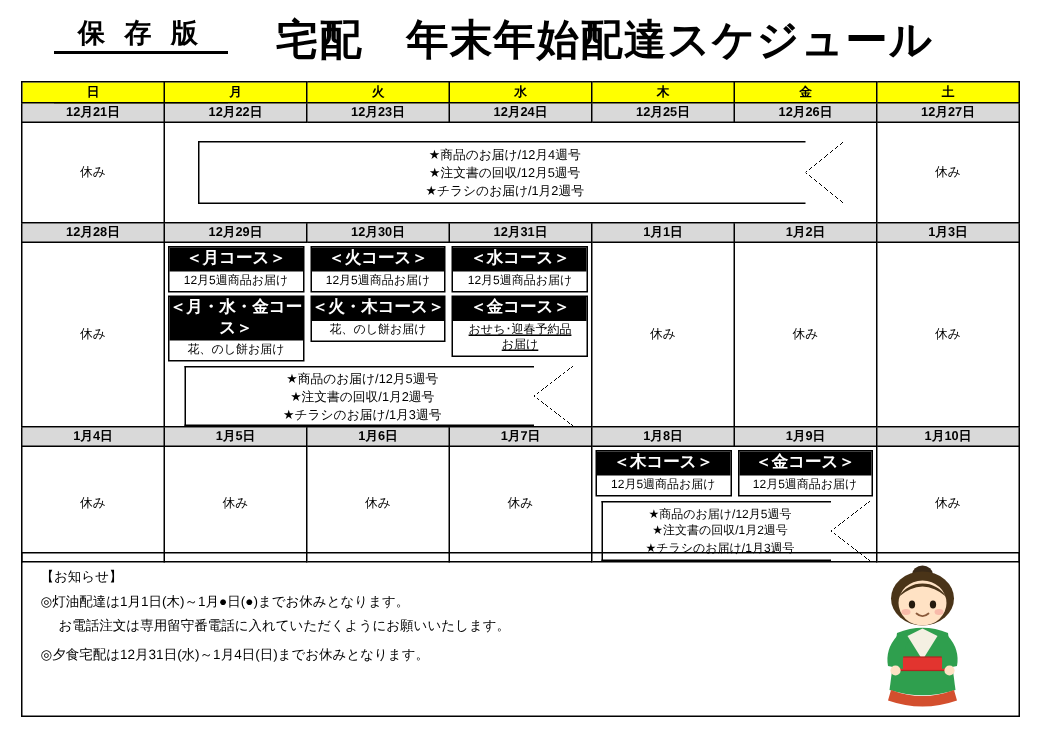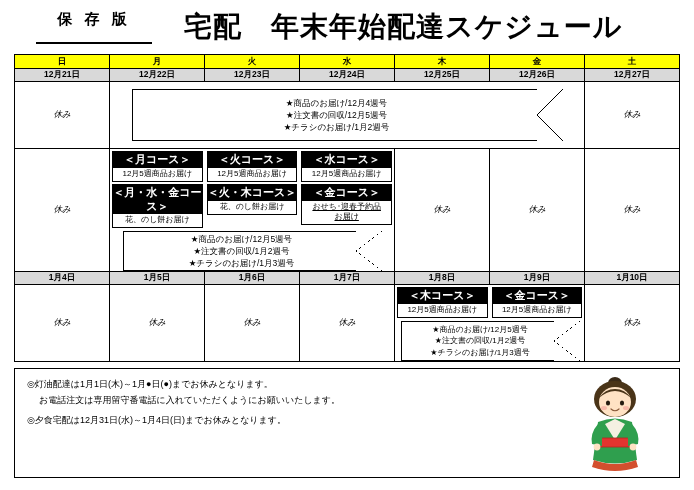--- a/index.html
+++ b/index.html
@@ -12,22 +12,22 @@
   }
   .page{position:relative;width:694px;height:490px;overflow:hidden;}
 
   
   .header{position:absolute;left:14px;top:8px;width:666px;height:42px;}
   .badge{
     position:absolute;left:22px;top:2px;width:116px;
     text-align:center;
   }
   .badge .b1{
-    font-size:15px;font-weight:bold;letter-spacing:4px;
-    border-bottom:2px solid #000;padding-bottom:13px;
+    font-size:18px;font-weight:bold;letter-spacing:4px;
+    border-bottom:2px solid #000;padding-bottom:0;
     display:block;
   }
   .badge .b2{
     display:block;margin-top:20px;background:#000;color:#fff;
     font-size:8px;letter-spacing:1px;padding:2px 0 2px 0;
   }
   .maintitle{
     position:absolute;left:170px;top:0px;
     font-size:28px;font-weight:bold;letter-spacing:1px;
     white-space:nowrap;
@@ -58,21 +58,21 @@
     height:12px;
     font-size:8.5px;
     font-weight:bold;
   }
   .bodyrow td{
     height:66px;
     font-size:8.5px;
   }
   .bodyrow2 td{height:104px;}
   .bodyrow3 td{height:74px;}
-  .yasumi{font-size:9px;font-style:italic;}
+  .yasumi{font-size:9px;}
 
   
   .arrowbox{
     position:relative;
     width:100%;height:100%;
     display:flex;align-items:center;justify-content:center;
   }
   .arrow{
     position:relative;
     box-sizing:border-box;
@@ -152,28 +152,37 @@
       <td>12月23日</td>
       <td>12月24日</td>
       <td>12月25日</td>
       <td>12月26日</td>
       <td>12月27日</td>
     </tr>
     <tr class="bodyrow">
       <td class="yasumi">休み</td>
       <td colspan="5">
         <div class="arrowbox">
-          <div class="arrow" style="width:430px;height:52px;white-space:pre-line;padding-right:22px;">★商品のお届け/12月4週号
+          <div class="arrow" style="width:430px;height:42px;white-space:pre-line;padding-right:22px;">★商品のお届け/12月4週号
 ★注文書の回収/12月5週号
 ★チラシのお届け/1月2週号</div>
         </div>
       </td>
       <td class="yasumi">休み</td>
     </tr>
 
+    <tr class="daterow">
+      <td>12月28日</td>
+      <td>12月29日</td>
+      <td>12月30日</td>
+      <td>12月31日</td>
+      <td>1月1日</td>
+      <td>1月2日</td>
+      <td>1月3日</td>
+    </tr>
     <tr class="bodyrow bodyrow2">
       <td class="yasumi">休み</td>
       <td colspan="3" style="vertical-align:top;padding:0;">
         <div style="display:flex;flex-direction:row;">
           <div style="flex:1 1 0;">
             <div class="coursebox">
               <div class="hd">＜月コース＞</div>
               <div class="bd">12月5週商品お届け</div>
             </div>
             <div class="coursebox">
@@ -249,20 +258,21 @@
 ★チラシのお届け/1月3週号</div>
         </div>
       </td>
       <td class="yasumi">休み</td>
     </tr>
   </tbody>
     </table>
 
   <div class="notice">
     <div class="inner">
+      <div class="ttl">【お知らせ】</div>
       <div>◎灯油配達は1月1日(木)～1月●日(●)までお休みとなります。</div>
       <div class="indent">お電話注文は専用留守番電話に入れていただくようにお願いいたします。</div>
       <div style="height:4px;"></div>
       <div>◎夕食宅配は12月31日(水)～1月4日(日)までお休みとなります。</div>
     </div>
   </div>
 
   <svg class="girl" viewBox="0 0 74 100">
 
     <ellipse cx="37" cy="9" rx="7" ry="6" fill="#3a2a18"></ellipse>

